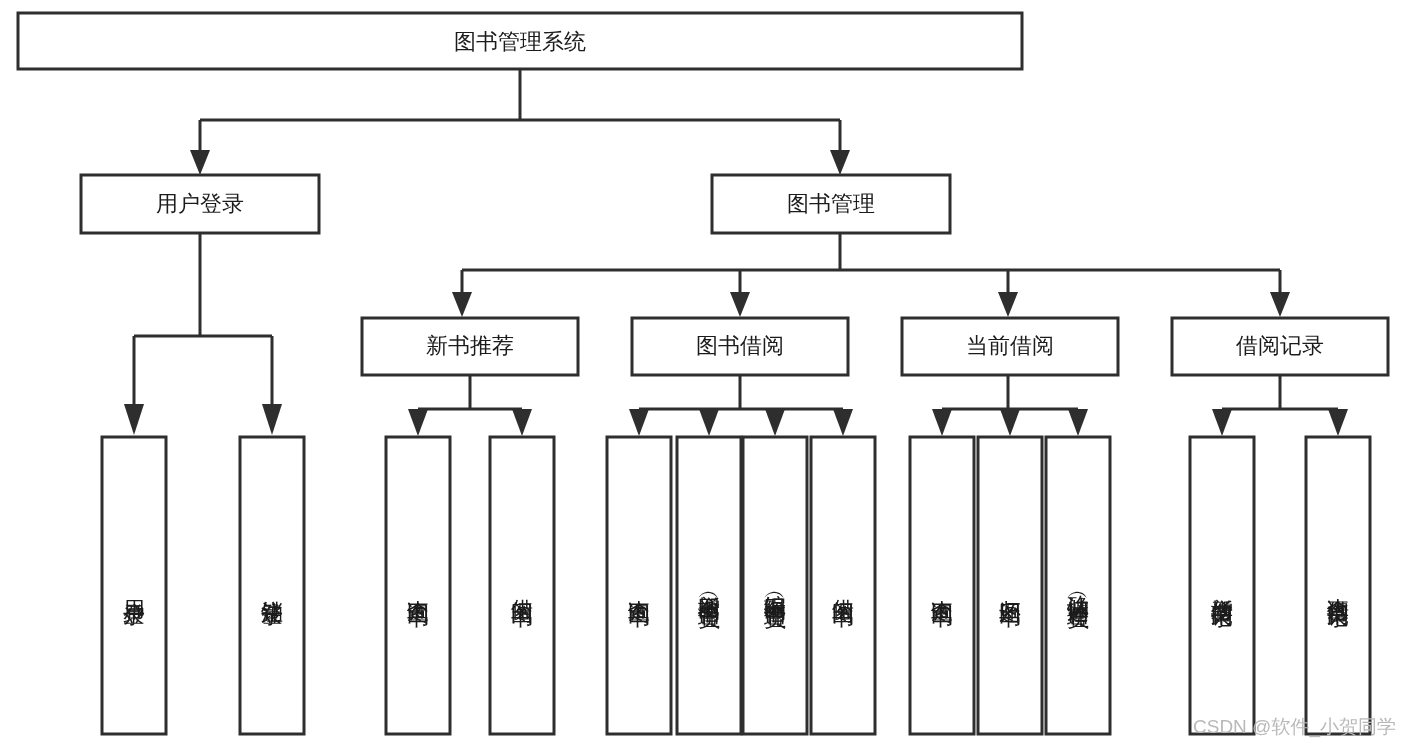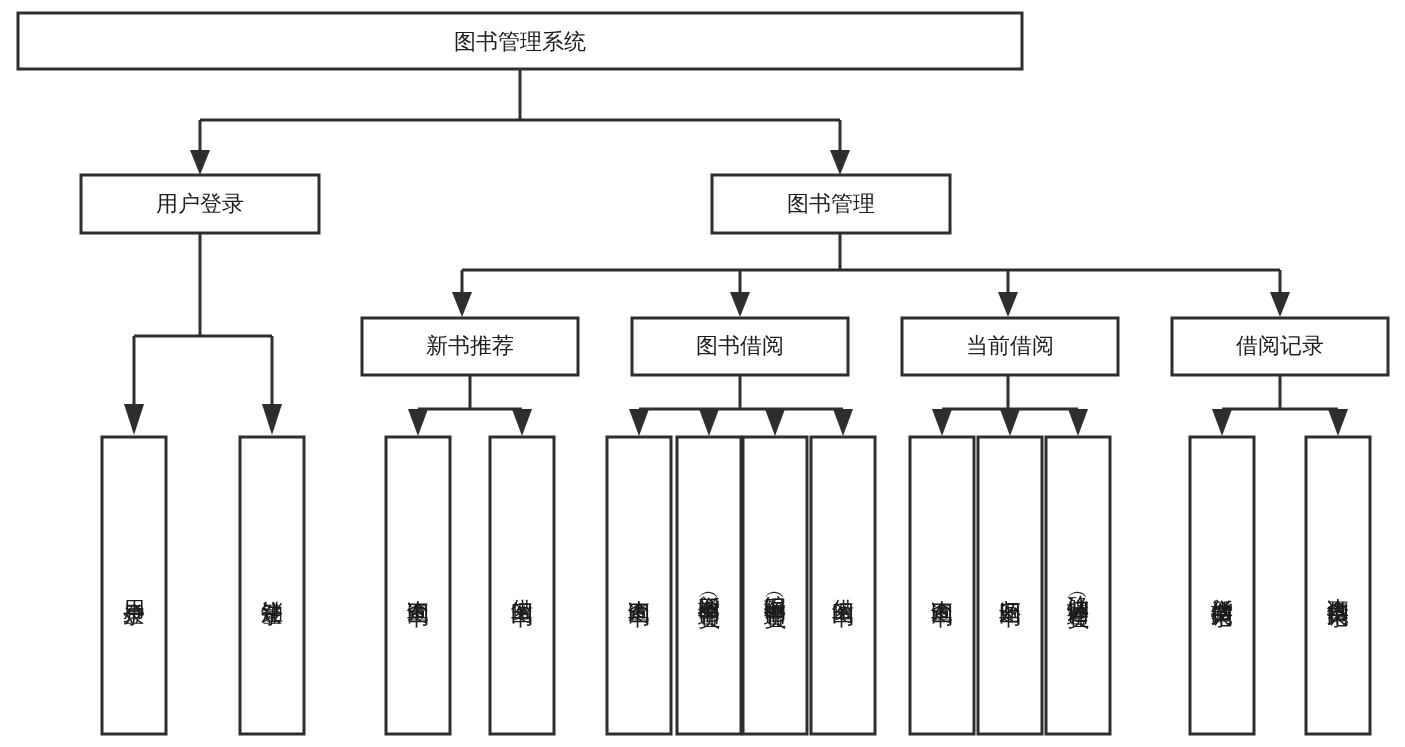--- a/index.html
+++ b/index.html
@@ -299,14 +299,15 @@
       <rect class="node-box" x="1306" y="437" width="64" height="297"></rect>
       <foreignObject x="1308" y="439" width="60" height="293">
         <div xmlns="http://www.w3.org/1999/xhtml" class="v-label-wrap">
           <div class="node-label-v">查询借阅记录</div>
         </div>
       </foreignObject>
     </g>
 
   </svg>
 
+  <div class="watermark" style="left:1193px; top:714px;">CSDN @软件_小贺同学</div>
 
 </div>
 
 </body></html>

